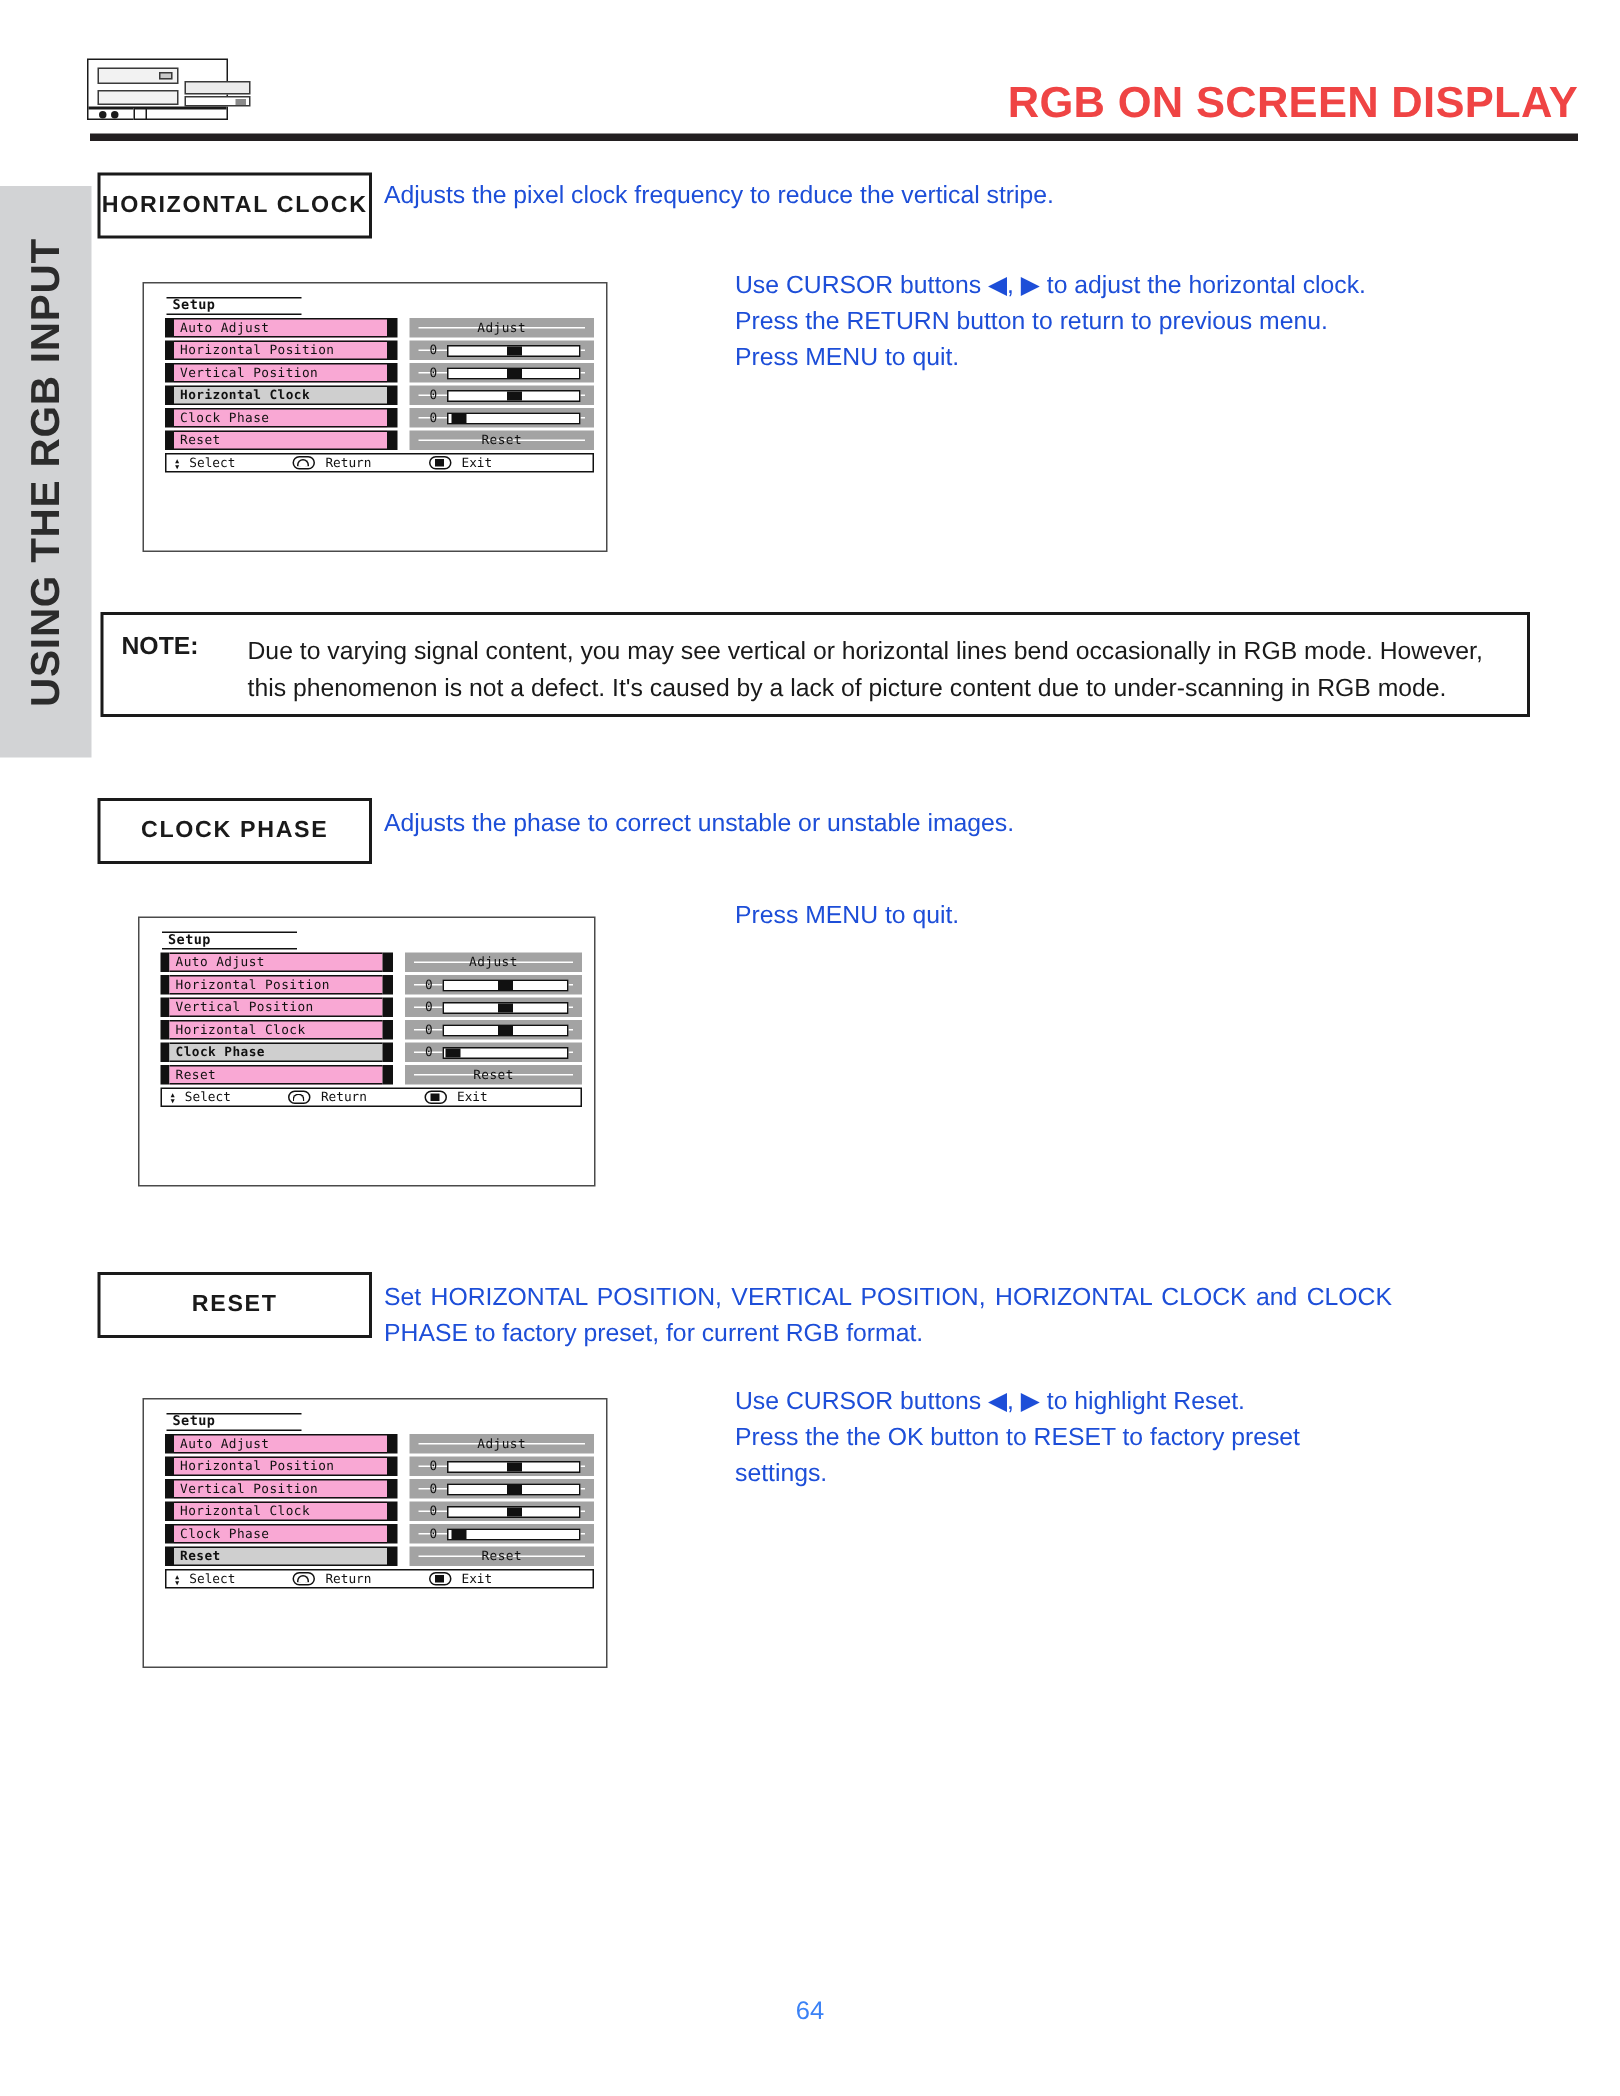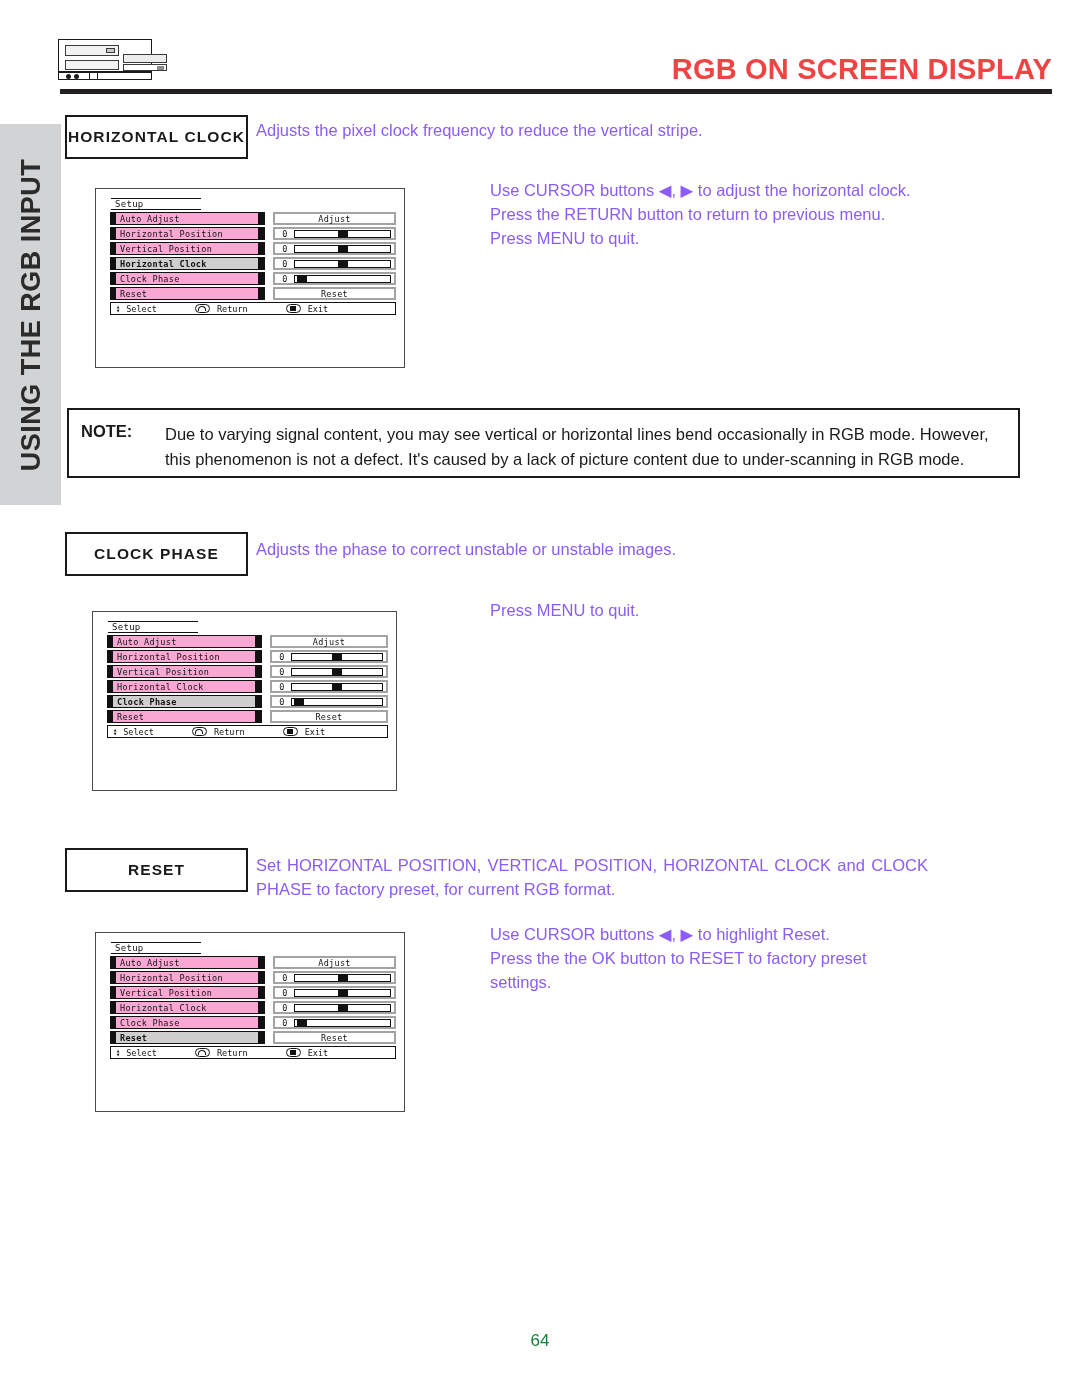--- a/index.html
+++ b/index.html
@@ -88,21 +88,21 @@
     display:flex; align-items:center; justify-content:center;
     font-size:15.5px; font-weight:bold; letter-spacing:1.1px;
     color:#1a1a1a;
   }
 
   
   .para{
     position:absolute;
     font-size:16.5px;
     line-height:24px;
-    color:#8b5cf6;
+    color:#1d4ed8;
   }
   .para.just{ text-align:justify; }
 
   
   .note-box{
     position:absolute; left:67px; top:408px; width:953px; height:70px;
     border:2.5px solid #1a1a1a; background:#fff;
   }
   .note-inner{ position:absolute; left:12px; top:12px; right:12px; }
   .note-label{
@@ -121,21 +121,21 @@
     background:#fff;
   }
   .osd{
     position:absolute; left:8px; top:8px; right:8px;
     font-family:"DejaVu Sans Mono", monospace;
     font-size:8.5px;
     color:#111;
   }
   .osd-title{
     position:relative; height:13px; margin-bottom:2px;
-    display:flex; align-items:flex-end;
+    display:flex; align-items:flex-end;font-weight:bold;
   }
   .osd-title .cap-l{ width:7px; background:#111; }
   .osd-title .cap-body{
     flex:0 0 90px; border:1px solid #111; border-left:none; border-right:none;
     background:#fff; display:flex; align-items:center; padding-left:4px;
     font-size:9px; letter-spacing:0.3px;
   }
   .osd-title .cap-r{ width:9px; background:#111; }
 
   .osd-row{
@@ -147,21 +147,21 @@
   .osd-row .nub{ width:6px; background:#111; }
   .osd-row .name{
     flex:1; border:1px solid #111; border-left:none; border-right:none;
     background:#f9a8d4; display:flex; align-items:center; padding-left:4px;
     letter-spacing:0.3px; white-space:nowrap; overflow:hidden;
   }
   .osd-row .nub-r{ width:7px; background:#111; }
   .osd-row.sel .name{ background:#cfcfcf; font-weight:bold; }
 
   .osd-row .val-wrap{
-    flex:1; margin-left:8px; border:2px solid #a3a3a3; background:#fff;
+    flex:1; margin-left:8px; border:6px solid #a3a3a3; background:#fff;
     display:flex; align-items:center; justify-content:center;
     letter-spacing:0.3px;
   }
   .osd-row .val-wrap.slider{ justify-content:flex-start; padding:0 3px; }
   .osd-row .val-num{ width:14px; text-align:center; flex:0 0 14px; }
   .osd-row .track{
     position:relative; flex:1; height:8px; border:1px solid #111; background:#fff;
     margin-left:2px;
   }
   .osd-row .thumb{
@@ -185,21 +185,21 @@
     background:#fff; margin-right:3px; position:relative;
   }
   .osd-foot .key .k-sq{ width:6px; height:5px; background:#111; }
   .osd-foot .key .k-arc{
     width:8px; height:5px; border:1.2px solid #111; border-bottom:none;
     border-radius:5px 5px 0 0;
   }
 
   .page-num{
     position:absolute; left:0; right:0; top:1331px;
-    text-align:center; font-size:17px; color:#15803d;
+    text-align:center; font-size:17px; color:#3b82f6;
   }
 </style>
 </head>
 <body>
 
 <div class="side-band">
   <div class="rot">USING THE RGB INPUT</div>
 </div>
 
 <div class="hdr-logo">

